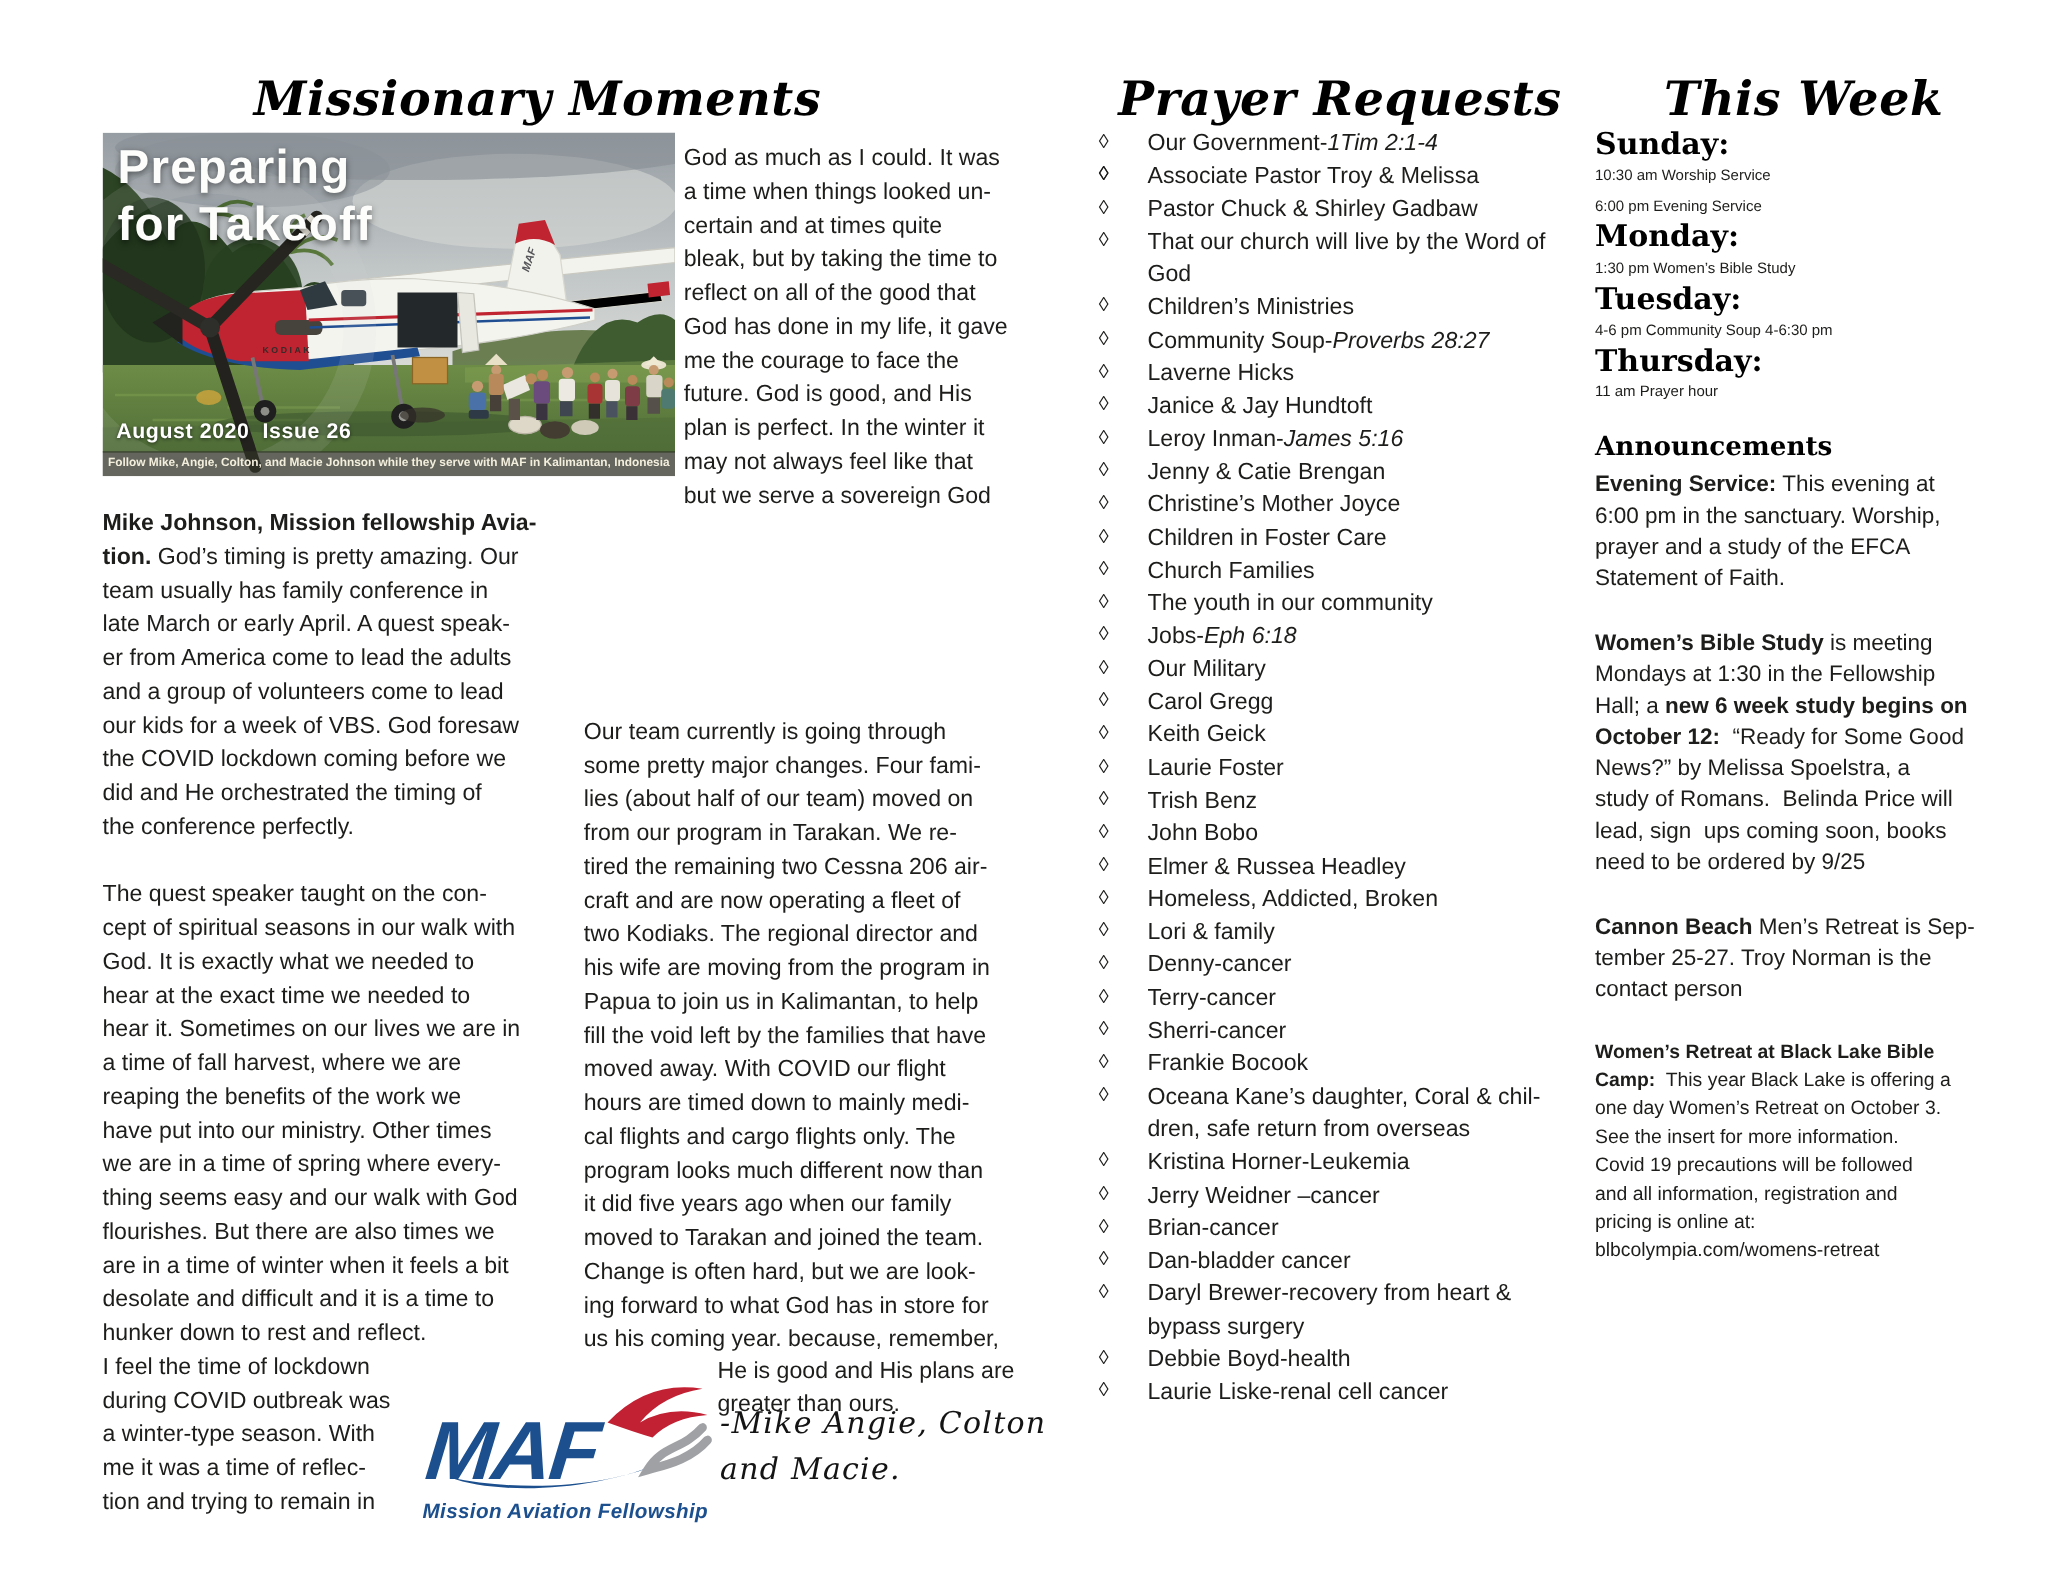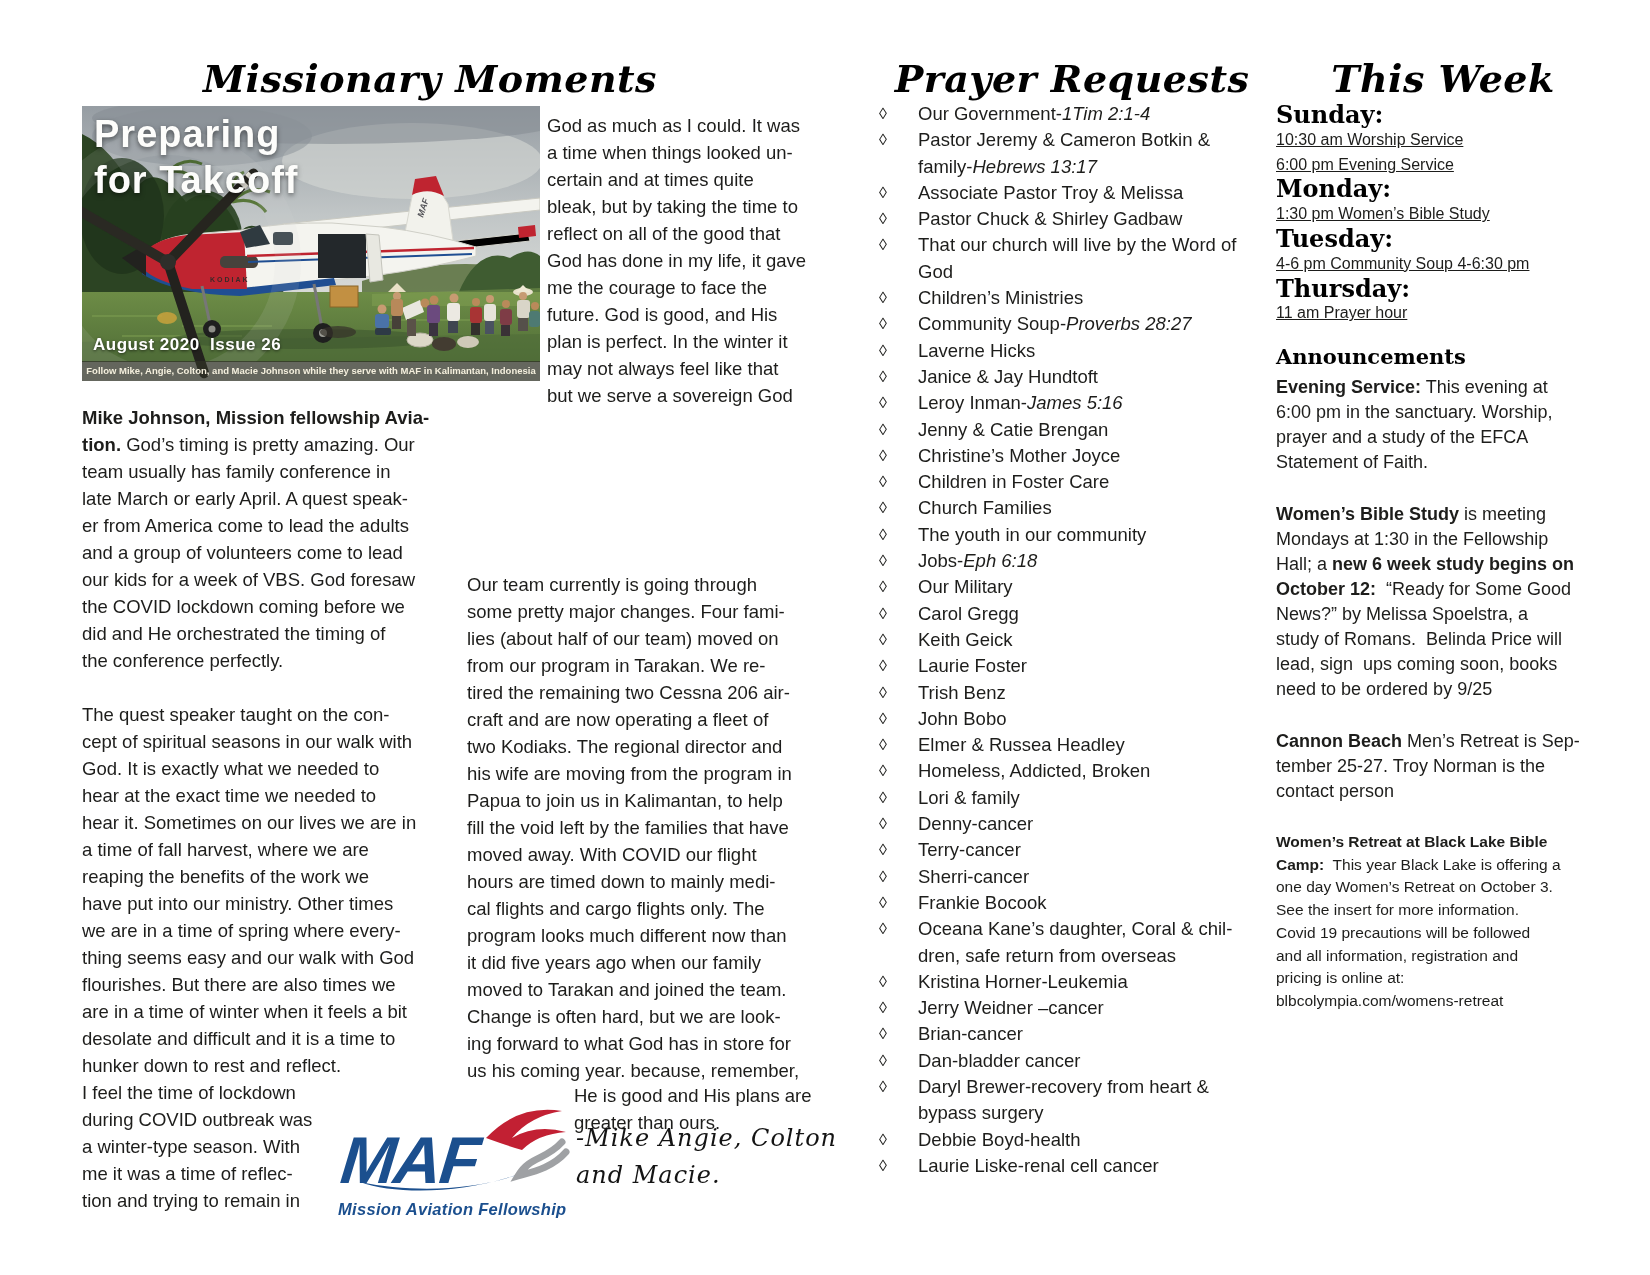--- a/index.html
+++ b/index.html
@@ -72,21 +72,21 @@
   .diamond{position:absolute;left:2px;top:0;font-size:16px;line-height:26.3px;color:#1d1d1b;}
   .it{font-style:italic;}
   .bd{font-weight:bold;}
 
   
   .schedule{position:absolute;left:1276px;top:103px;width:330px;}
   .schedule .day{
     font-family:"DejaVu Serif","Liberation Serif",serif;font-weight:bold;
     font-size:24px;line-height:24.8px;color:#000;white-space:pre;
   }
-  .schedule .evt{font-size:16px;line-height:24.8px;white-space:pre;text-decoration:underline;}
+  .schedule .evt{font-size:12px;line-height:24.8px;white-space:pre;}
   .ann-title{
     position:absolute;left:1276px;top:344px;margin:0;
     font-family:"DejaVu Serif","Liberation Serif",serif;font-weight:bold;font-size:21px;color:#000;
   }
   .announcements{position:absolute;left:1276px;top:375px;width:340px;font-size:18px;line-height:25px;}
   .ann{white-space:pre;margin:0 0 27px 0;}
   .ann.small{font-size:15.5px;line-height:22.7px;}
 </style>
 </head>
 <body>
@@ -299,22 +299,21 @@
       </g>
       <path d="M22,84 C60,98 138,96 196,70 C150,92 80,96 22,84 Z" fill="var(--maf-blue,#1b4f8e)"></path>
       <path d="M148,40 Q180,6 224,13 Q192,18 174,40 Q198,26 228,34 Q200,36 184,52 Q170,48 148,40 Z" fill="var(--maf-red,#c22033)"></path>
       <path d="M224,44 C208,62 192,58 180,78 C194,74 214,70 228,54" fill="none" stroke="var(--maf-gray,#9fa1a4)" stroke-width="7" stroke-linecap="round"></path>
     </svg>
     <div class="maf-tagline">Mission Aviation Fellowship</div>
   </div>
 
   <ul class="prayer-list">
       <li><span class="diamond">◊</span><span class="ptxt"><span>Our Government-</span><span class="it">1Tim 2:1-4</span></span></li>
-      <li><span class="diamond">◊</span><span class="ptxt"><span>Pastor Jeremy &amp; Cameron Botkin &amp;
-family-</span><span class="it">Hebrews 13:17</span></span></li>
+      <li><span class="diamond">◊</span></li>
       <li><span class="diamond">◊</span><span class="ptxt"><span>Associate Pastor Troy &amp; Melissa</span></span></li>
       <li><span class="diamond">◊</span><span class="ptxt"><span>Pastor Chuck &amp; Shirley Gadbaw</span></span></li>
       <li><span class="diamond">◊</span><span class="ptxt"><span>That our church will live by the Word of
 God</span></span></li>
       <li><span class="diamond">◊</span><span class="ptxt"><span>Children’s Ministries</span></span></li>
       <li><span class="diamond">◊</span><span class="ptxt"><span>Community Soup-</span><span class="it">Proverbs 28:27</span></span></li>
       <li><span class="diamond">◊</span><span class="ptxt"><span>Laverne Hicks</span></span></li>
       <li><span class="diamond">◊</span><span class="ptxt"><span>Janice &amp; Jay Hundtoft</span></span></li>
       <li><span class="diamond">◊</span><span class="ptxt"><span>Leroy Inman-</span><span class="it">James 5:16</span></span></li>
       <li><span class="diamond">◊</span><span class="ptxt"><span>Jenny &amp; Catie Brengan</span></span></li>

